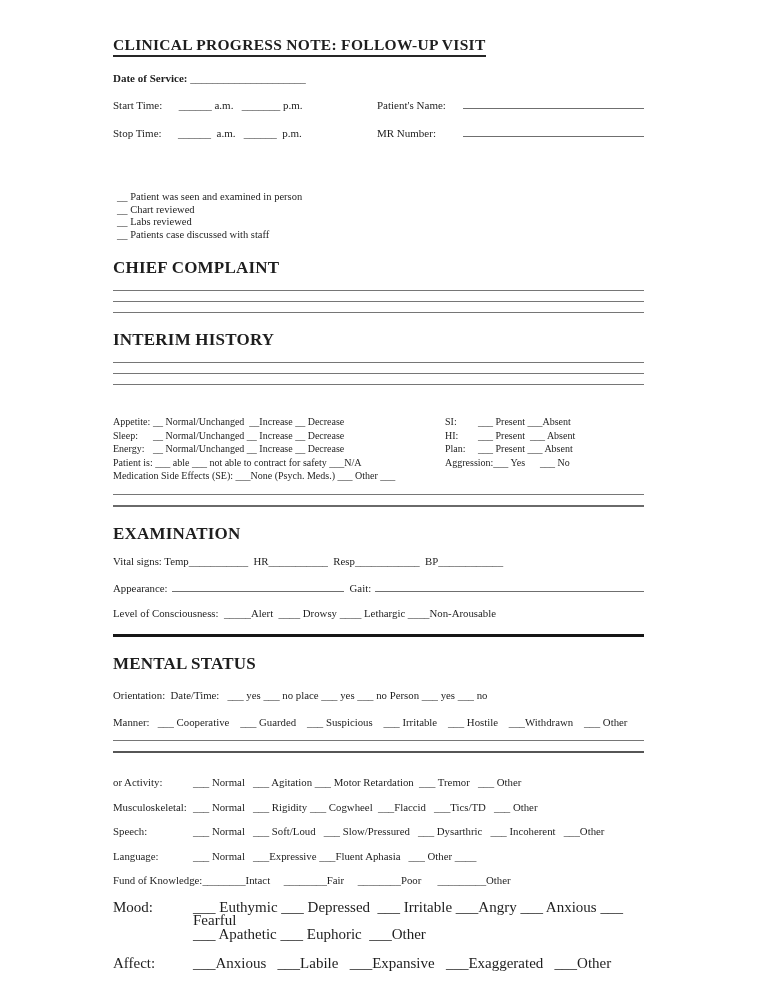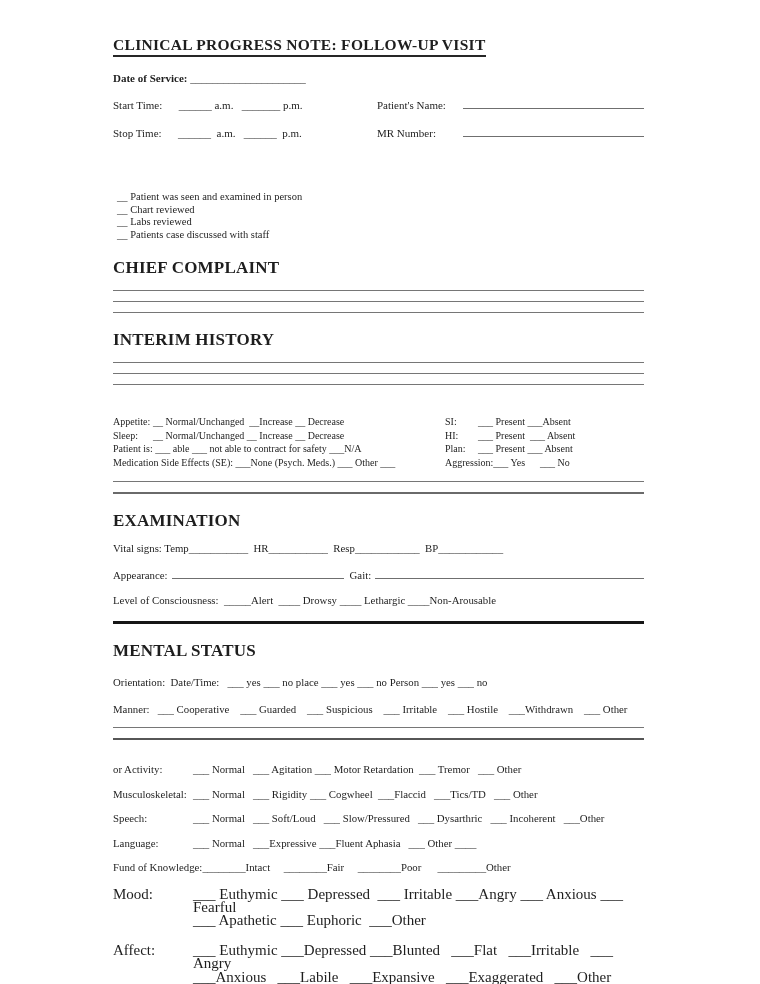--- a/index.html
+++ b/index.html
@@ -122,20 +122,21 @@
   <div class="rules-3">
     <hr class="rule">
     <hr class="rule">
     <hr class="rule">
   </div>
 
   <div class="status-grid">
     <div>
       <div><span class="lblcol">Appetite:</span><span class="pre">__ Normal/Unchanged  __Increase __ Decrease</span></div>
       <div><span class="lblcol">Sleep:</span><span class="pre">__ Normal/Unchanged __ Increase __ Decrease</span></div>
+      <div><span class="lblcol">Energy:</span><span class="pre">__ Normal/Unchanged __ Increase __ Decrease</span></div>
       <div class="pre">Patient is: ___ able ___ not able to contract for safety ___N/A</div>
       <div class="pre">Medication Side Effects (SE): ___None (Psych. Meds.) ___ Other ___</div>
     </div>
     <div>
       <div><span class="rlbl">SI:</span><span class="pre">___ Present ___Absent</span></div>
       <div><span class="rlbl">HI:</span><span class="pre">___ Present  ___ Absent</span></div>
       <div><span class="rlbl">Plan:</span><span class="pre">___ Present ___ Absent</span></div>
       <div><span class="rlbl">Aggression:</span><span class="pre">___ Yes      ___ No</span></div>
     </div>
   </div>
@@ -181,19 +182,18 @@
       <span class="mood-lbl">Mood:</span>
       <span class="mood-lines">
         <div class="pre">___ Euthymic ___ Depressed  ___ Irritable ___Angry ___ Anxious ___ Fearful</div>
         <div class="pre">___ Apathetic ___ Euphoric  ___Other</div>
       </span>
     </div>
 
     <div class="mood-row affect">
       <span class="mood-lbl">Affect:</span>
       <span class="mood-lines">
-        <div class="pre">___ Euthymic ___Depressed ___Blunted   ___Flat   ___Irritable   ___ Angry</div>
         <div class="pre">___Anxious   ___Labile   ___Expansive   ___Exaggerated   ___Other</div>
       </span>
     </div>
   </div>
 
 </div>
 
 </body></html>

